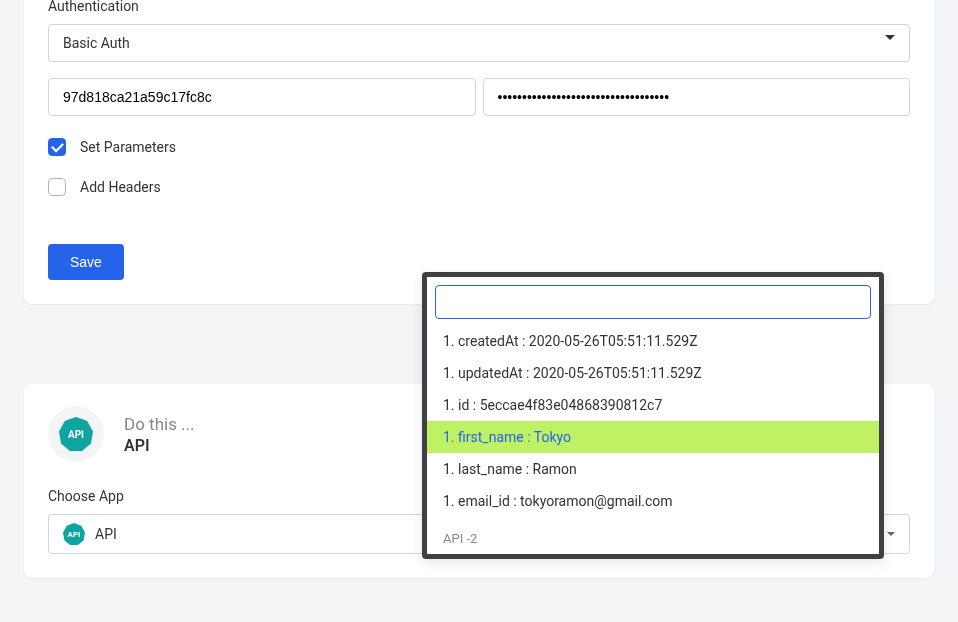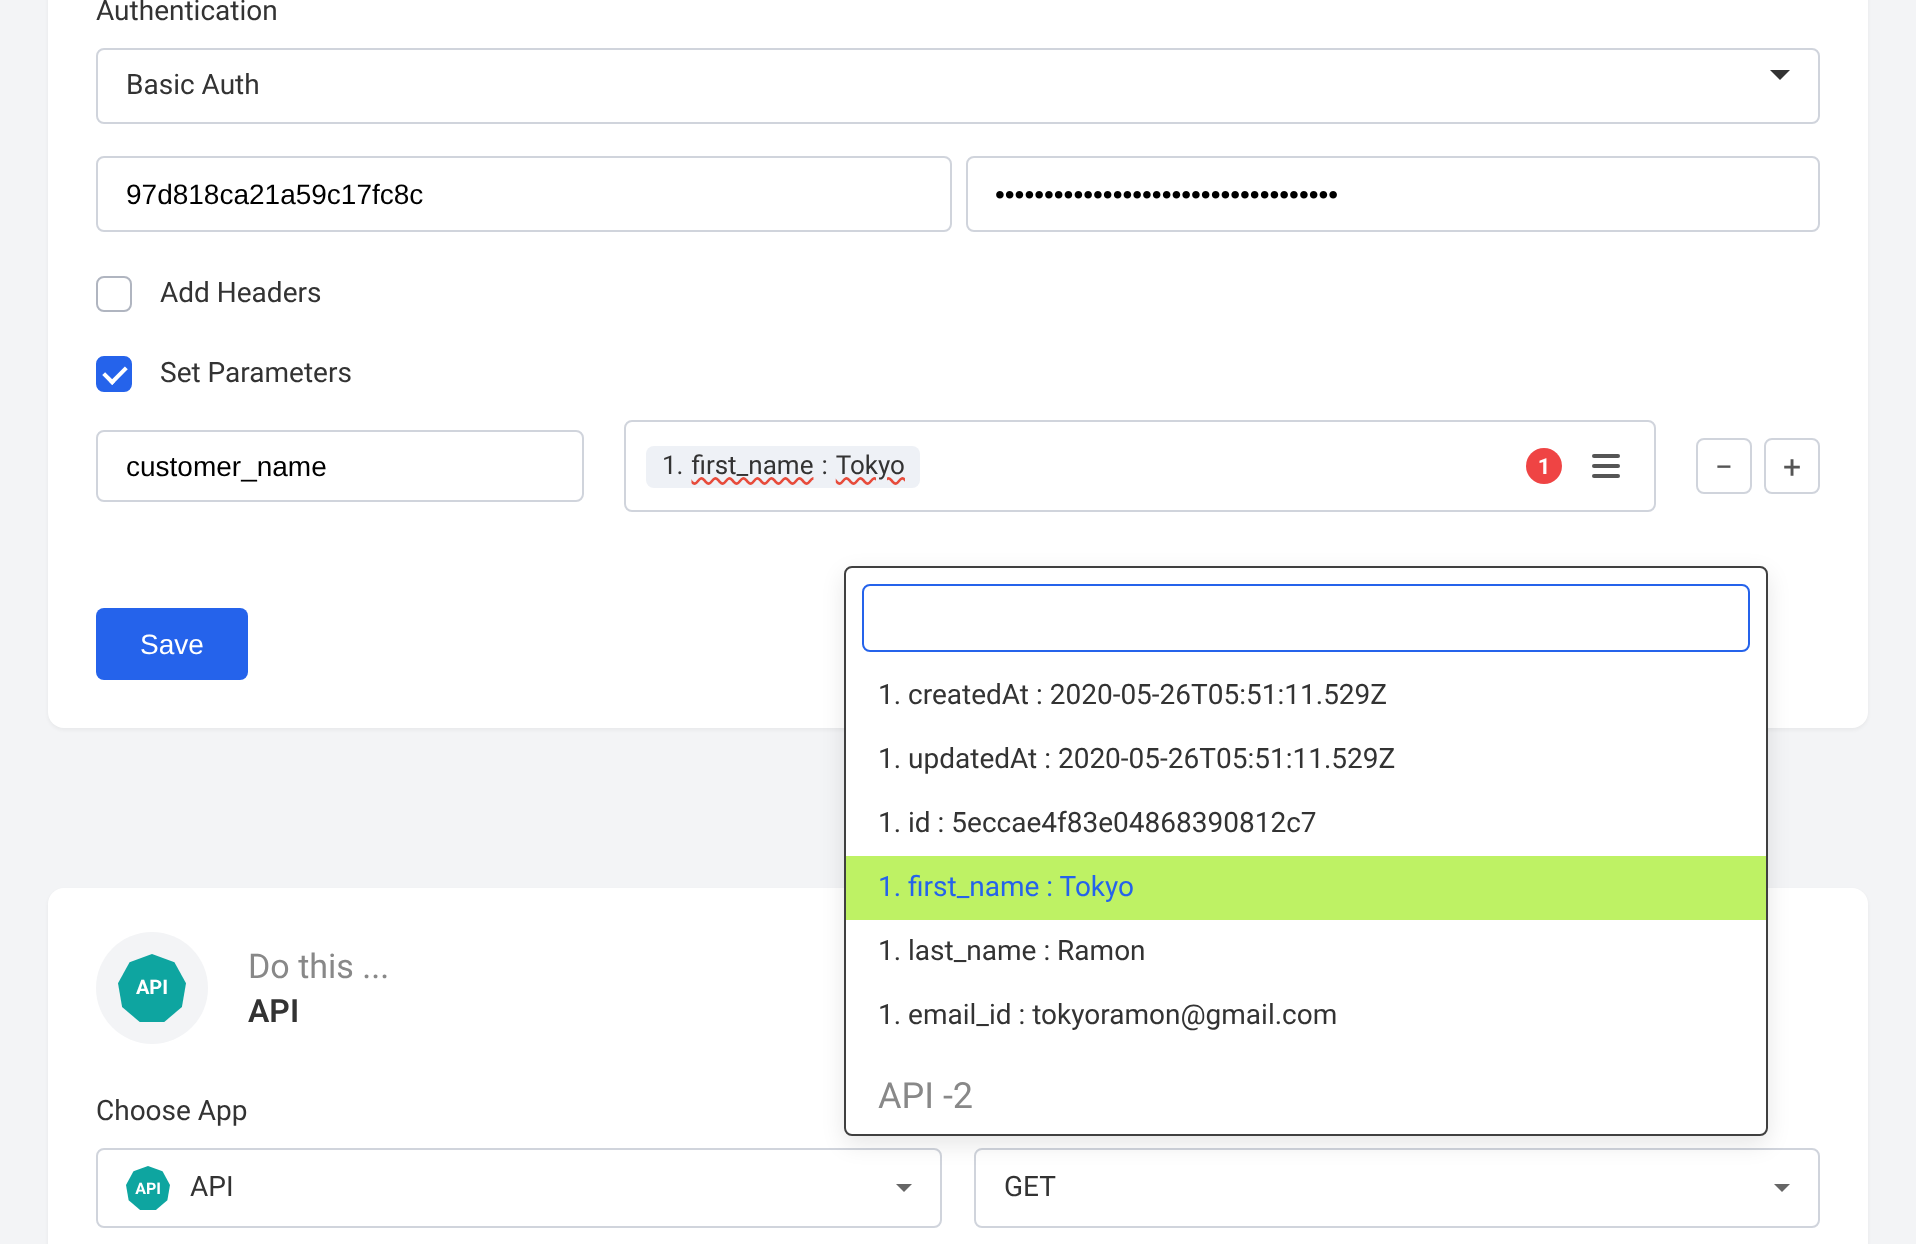--- a/index.html
+++ b/index.html
@@ -178,25 +178,25 @@
       background: #2563eb;
       color: #fff;
       border: none;
       border-radius: 4px;
       padding: 10px 22px;
       font-size: 14px;
       cursor: pointer;
     }
     .dropdown-panel {
       position: absolute;
-      top: 283px;
+      top: 272px;
       left: 422px;
       width: 462px;
       background: #fff;
-      border: 1px solid #404040;
+      border: 5px solid #404040;
       border-radius: 4px;
       box-shadow: 0 4px 12px rgba(0,0,0,0.1);
       z-index: 100;
     }
     .dropdown-search {
       margin: 8px 8px 0 8px;
     }
     .dropdown-search input {
       width: 100%;
       border: 1.5px solid #2563eb;
@@ -216,21 +216,21 @@
       padding: 8px 16px;
       font-size: 14px;
       cursor: pointer;
     }
     .dropdown-item.selected {
       background: #bef264;
       color: #2563eb;
     }
     .dropdown-group-label {
       padding: 14px 16px 8px 16px;
-      font-size: 18px;
+      font-size: 13px;
       color: #888;
     }
     .bottom-header {
       display: flex;
       align-items: center;
       gap: 20px;
       padding: 22px 0 6px 0;
     }
     .icon-circle {
       width: 56px;
@@ -291,54 +291,29 @@
     <span>Basic Auth</span>
     <span class="chevron-down"></span>
   </div>
 
   <div class="two-col">
     <input class="input" type="text" value="97d818ca21a59c17fc8c" style="">
     <input class="input" type="text" value="•••••••••••••••••••••••••••••••••••" style="">
   </div>
 
   <div class="checkbox-row">
+    <div class="checkbox checked"></div>
+    <span class="checkbox-label">Set Parameters</span>
+  </div>
+
+  <div class="checkbox-row">
     <div class="checkbox"></div>
     <span class="checkbox-label">Add Headers</span>
   </div>
 
-  <div class="checkbox-row">
-    <div class="checkbox checked"></div>
-    <span class="checkbox-label">Set Parameters</span>
-  </div>
-
-  <div class="params-row">
-    <input class="param-key" type="text" value="customer_name" style="">
-    <div class="param-value">
-      <span class="tag">
-        <span>1.</span>
-        <span class="tag-key">first_name</span>
-        <span>:</span>
-        <span class="tag-val">Tokyo</span>
-      </span>
-      <div style="display:flex; align-items:center; gap:8px;">
-        <span class="badge">1</span>
-        <div class="icon-btn no-border">
-          <div class="hamburger">
-              <span></span>
-              <span></span>
-              <span></span>
-            </div>
-        </div>
-      </div>
-    </div>
-    <div class="action-btns">
-      <div class="icon-btn">−</div>
-      <div class="icon-btn">+</div>
-    </div>
-  </div>
 
   <button class="save-btn">Save</button>
 </div>
 
 <div class="dropdown-panel">
   <div class="dropdown-search">
     <input type="text" value="" style="">
   </div>
   <div class="dropdown-list">
     <div class="dropdown-item">1. createdAt : 2020-05-26T05:51:11.529Z</div>

